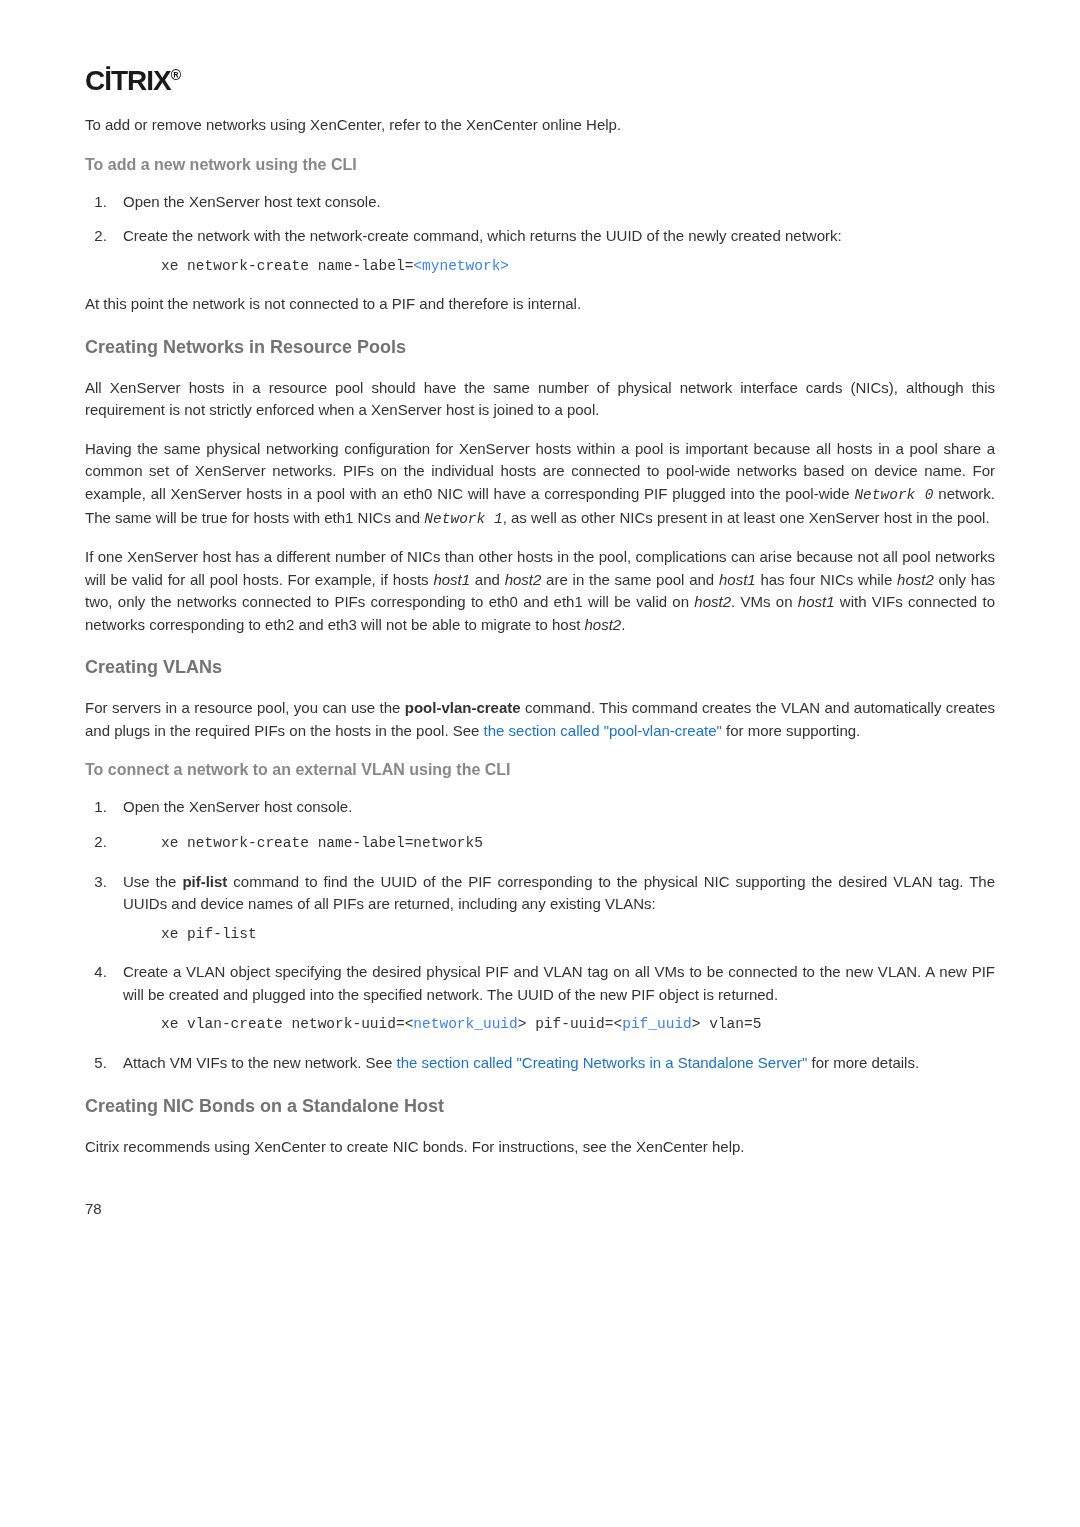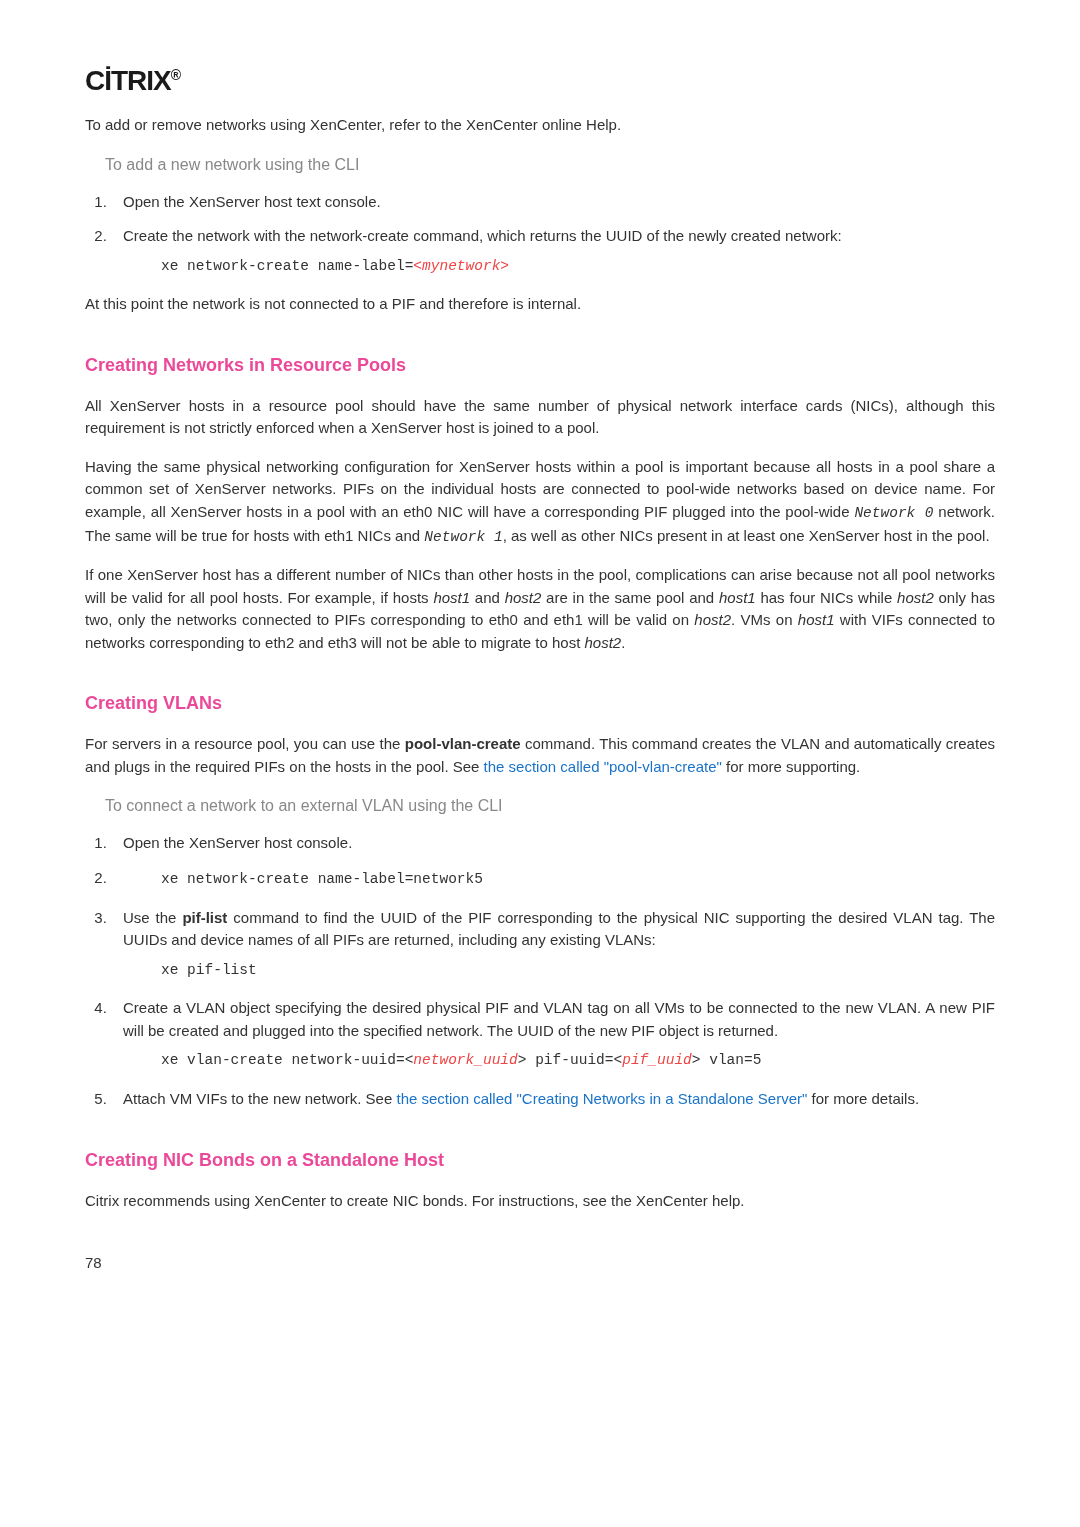--- a/index.html
+++ b/index.html
@@ -17,47 +17,46 @@
       font-weight: 900;
       font-size: 28px;
       letter-spacing: -1px;
       color: #1a1a1a;
       margin-bottom: 12px;
     }
     .logo .dot { color: #1a1a1a; font-size: 14px; vertical-align: super; }
     p.body-text { text-align: justify; margin-bottom: 16px; }
     h4.subheading {
       color: #888;
-      font-weight: 400;
+      font-weight: 700;
       font-size: 16px;
       margin-top: 10px;
       margin-bottom: 14px;
-      margin-left: 20px;
     }
     h3.section-heading {
-      color: #ec4899;
+      color: #737373;
       font-weight: 700;
       font-size: 18px;
-      margin-top: 36px;
+      margin-top: 18px;
       margin-bottom: 16px;
     }
     ol { margin-left: 26px; margin-bottom: 14px; }
     ol > li { padding-left: 12px; margin-bottom: 12px; text-align: justify; }
     code, .mono {
       font-family: 'Courier New', monospace;
       font-size: 14.5px;
       font-style: italic;
     }
     pre.cmd {
       font-family: 'Courier New', monospace;
       font-size: 14.5px;
       margin: 8px 0 16px 38px;
       white-space: pre-wrap;
     }
-    .cmd-arg { font-style: italic; color: #ef4444; }
+    .cmd-arg { color: #3b82f6; }
     .link-text { color: #1a73c8; }
     .page-num { text-align: left; margin-top: 40px; font-size: 15px; }
     em { font-style: italic; }
   </style>
 </head>
 <body>
 
 <div class="logo"><span>CİTRIX</span><span class="dot">®</span></div>
 
 <p class="body-text">To add or remove networks using XenCenter, refer to the XenCenter online Help.</p>

